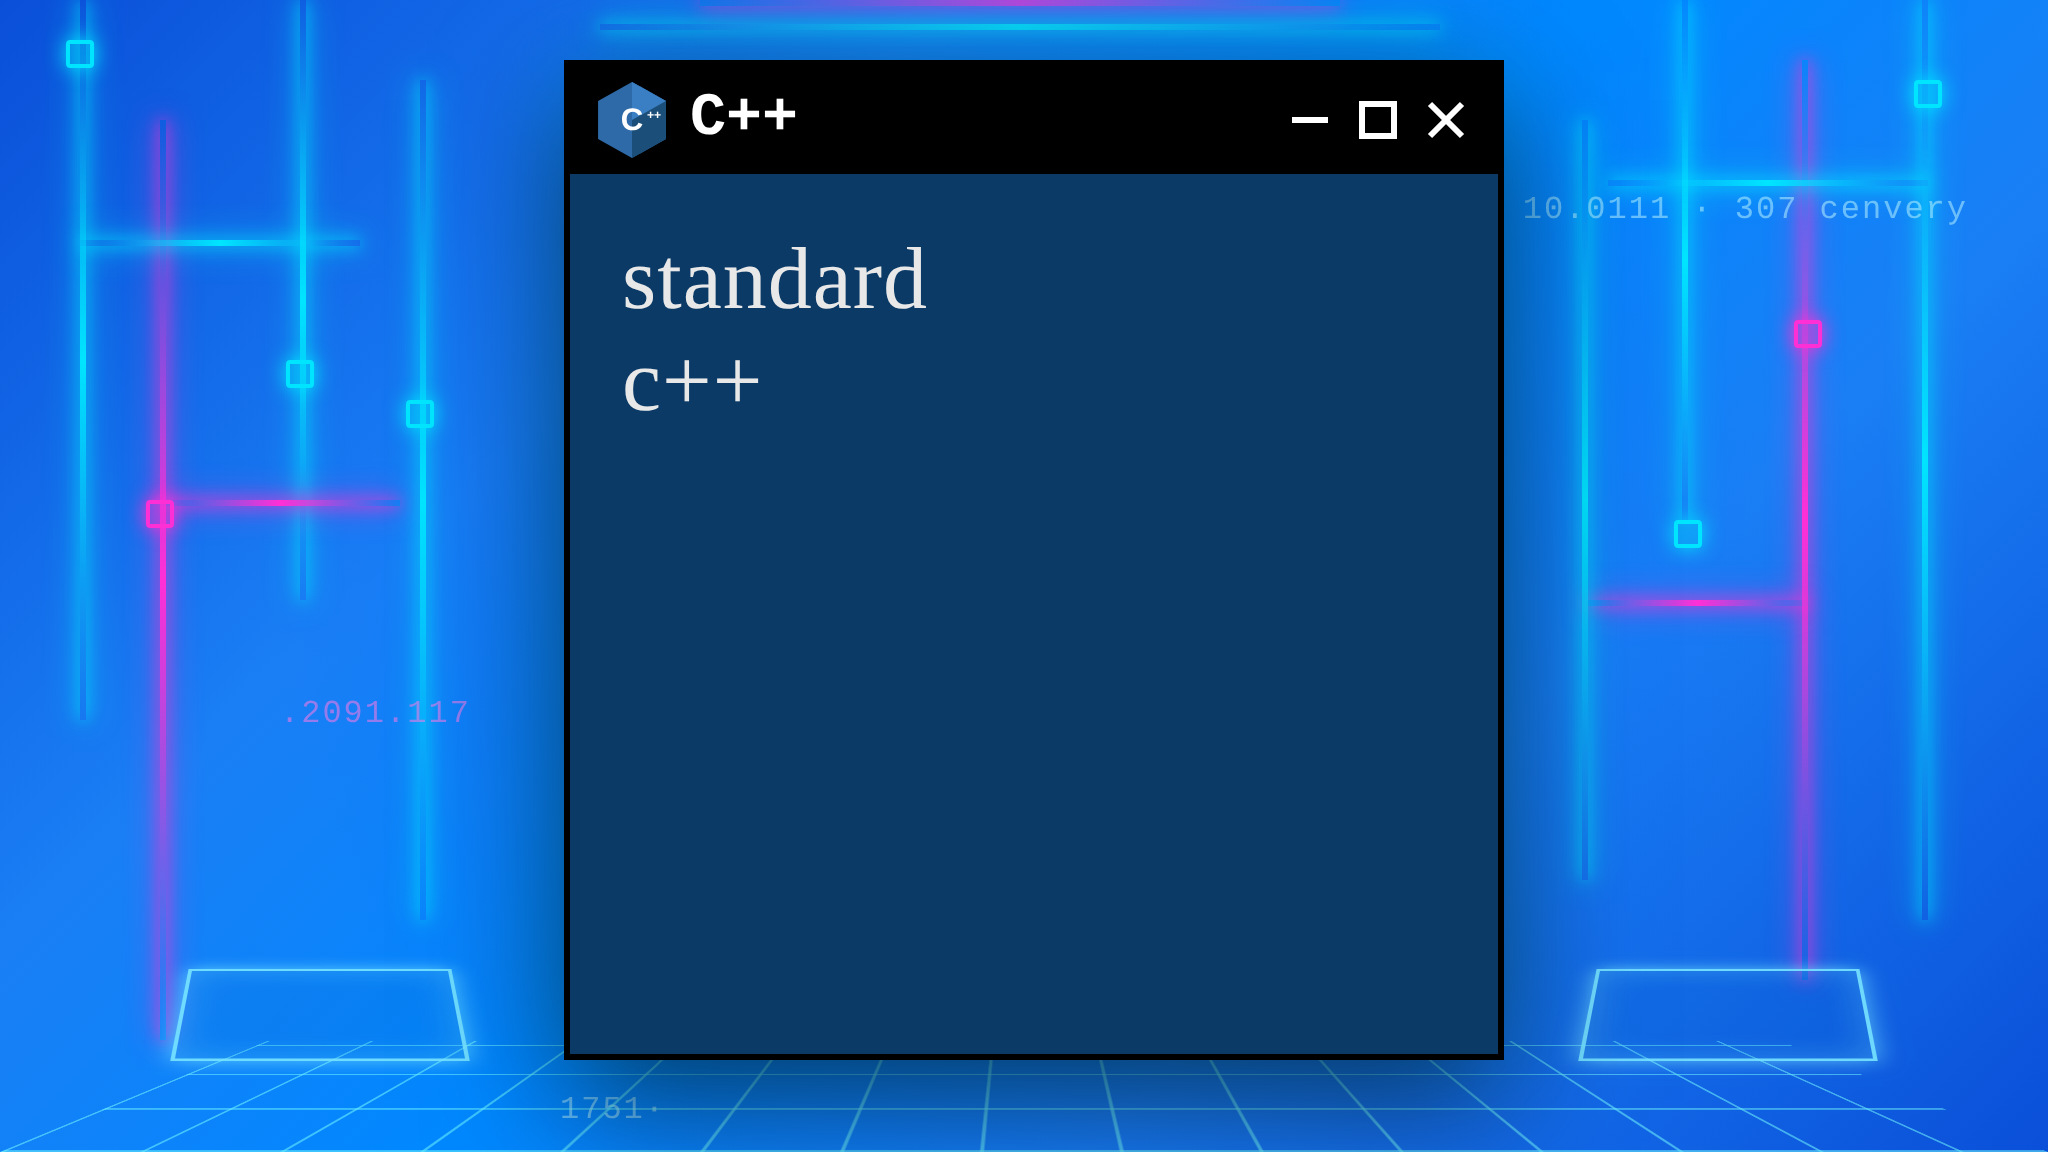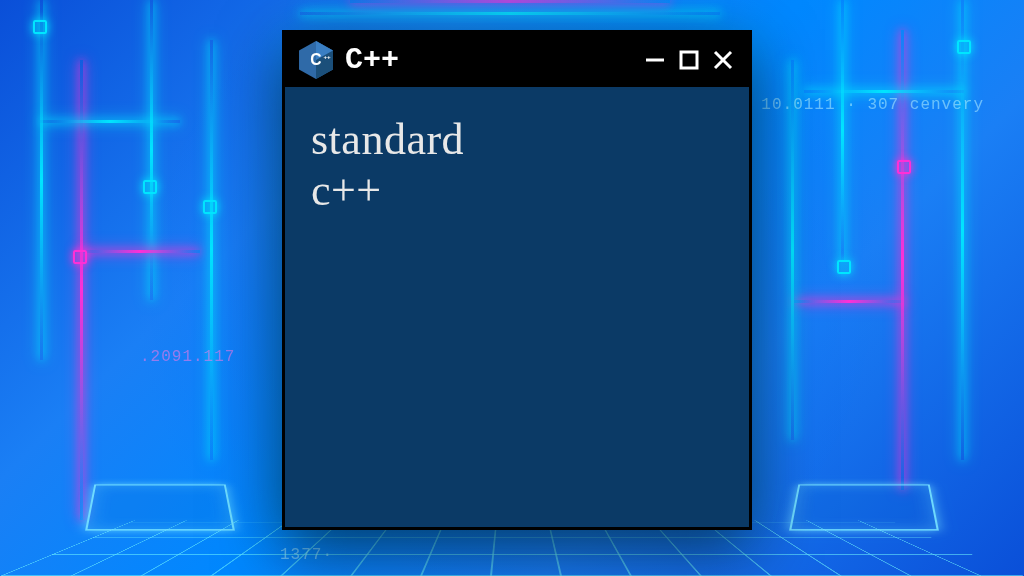--- a/index.html
+++ b/index.html
@@ -139,21 +139,21 @@
     <div class="line-v" style="right:230px; top:60px; height:380px;"></div>
     <div class="node" style="right:53px; top:40px;"></div>
     <div class="node pink" style="right:113px; top:160px;"></div>
     <div class="node" style="right:173px; top:260px;"></div>
 
     <div class="line-h" style="left:300px; top:12px; width:420px;"></div>
     <div class="line-h pink" style="left:350px; top:0px; width:320px; opacity:.7;"></div>
 
     <div class="digits" style="right:40px; top:96px;">10.0111 · 307  cenvery</div>
     <div class="digits pink" style="left:130px; top:348px;margin-left:10px;">.2091.117</div>
-    <div class="digits" style="left:280px; bottom:12px;">1377·</div>
+    <div class="digits" style="left:280px; bottom:12px;">1751·</div>
 
     <div class="grid-floor"></div>
     <div class="tile" style="left:90px; bottom:30px; width:140px; height:80px; transform: perspective(500px) rotateX(55deg);"></div>
     <div class="tile" style="right:90px; bottom:30px; width:140px; height:80px; transform: perspective(500px) rotateX(55deg);"></div>
   </div>
 </div>
 
 <div class="window">
   <div class="titlebar">
     <span class="app-icon">

